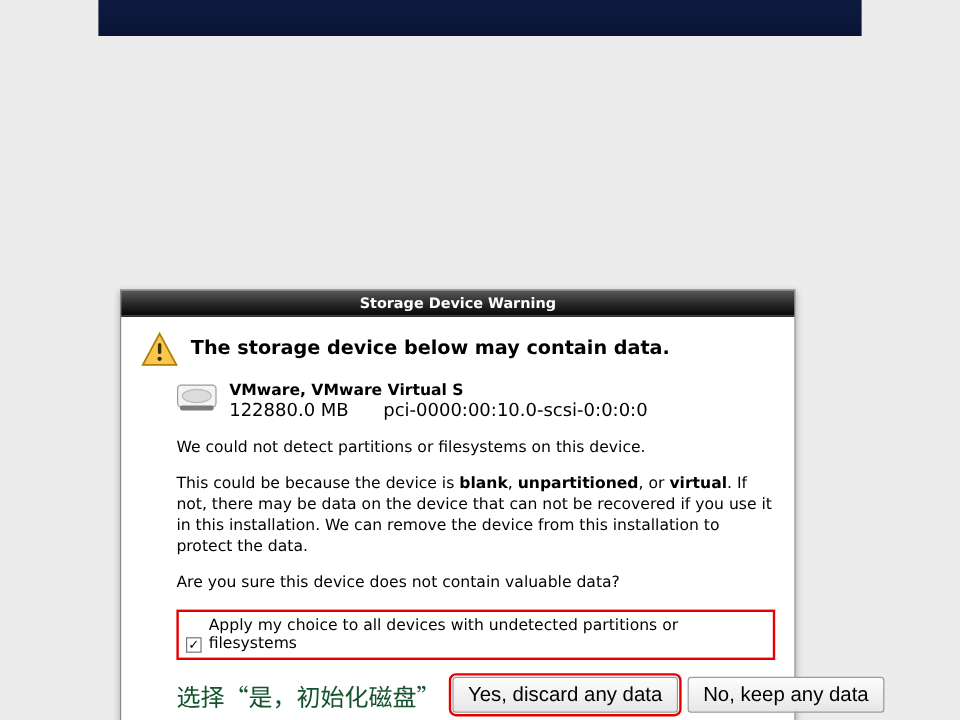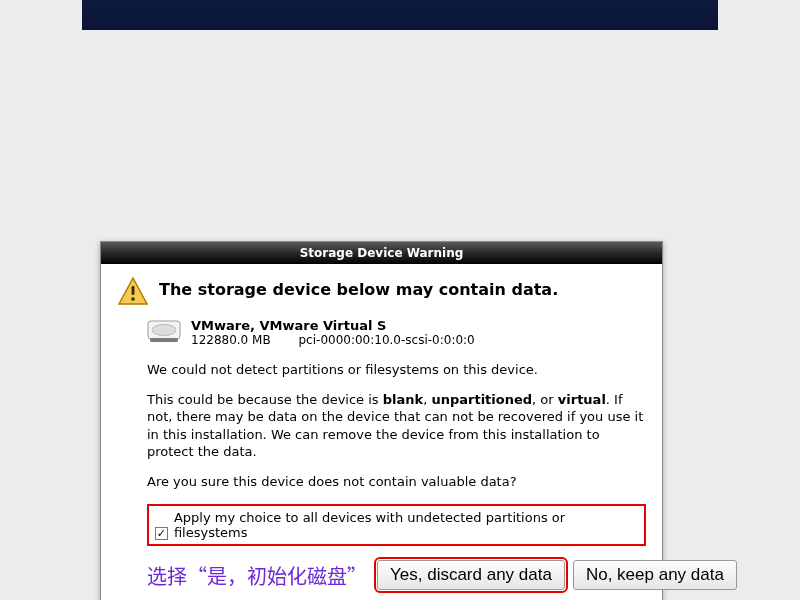--- a/index.html
+++ b/index.html
@@ -70,21 +70,21 @@
   .drive-icon-wrap {
     width: 34px;
     height: 26px;
     flex: 0 0 34px;
   }
   .device-name {
     font-weight: bold;
     font-size: 13px;
   }
   .device-meta {
-    font-size: 12px;
+    font-size: 15px;
   }
   .device-meta .size { margin-right: 24px; }
   .body-text {
     margin: 0 0 14px 30px;
     line-height: 1.35;
   }
   .body-text p { margin: 0 0 12px 0; }
   .body-text p:last-child { margin-bottom: 0; }
   .body-text b { font-weight: bold; }
   .checkbox-row {
@@ -108,21 +108,21 @@
     line-height: 1;
   }
   .chk::after { content: "✓"; color: #000; }
   .annot-row {
     display: flex;
     align-items: center;
     margin-left: 30px;
     gap: 10px;
   }
   .annotation {
-    color: #6d28d9;
+    color: #14532d;
     font-size: 20px;
     font-family: "Noto Sans CJK SC", "Microsoft YaHei", sans-serif;
     white-space: nowrap;
     flex: 1;
   }
   .buttons {
     display: flex;
     gap: 8px;
     flex: 0 0 auto;
   }

